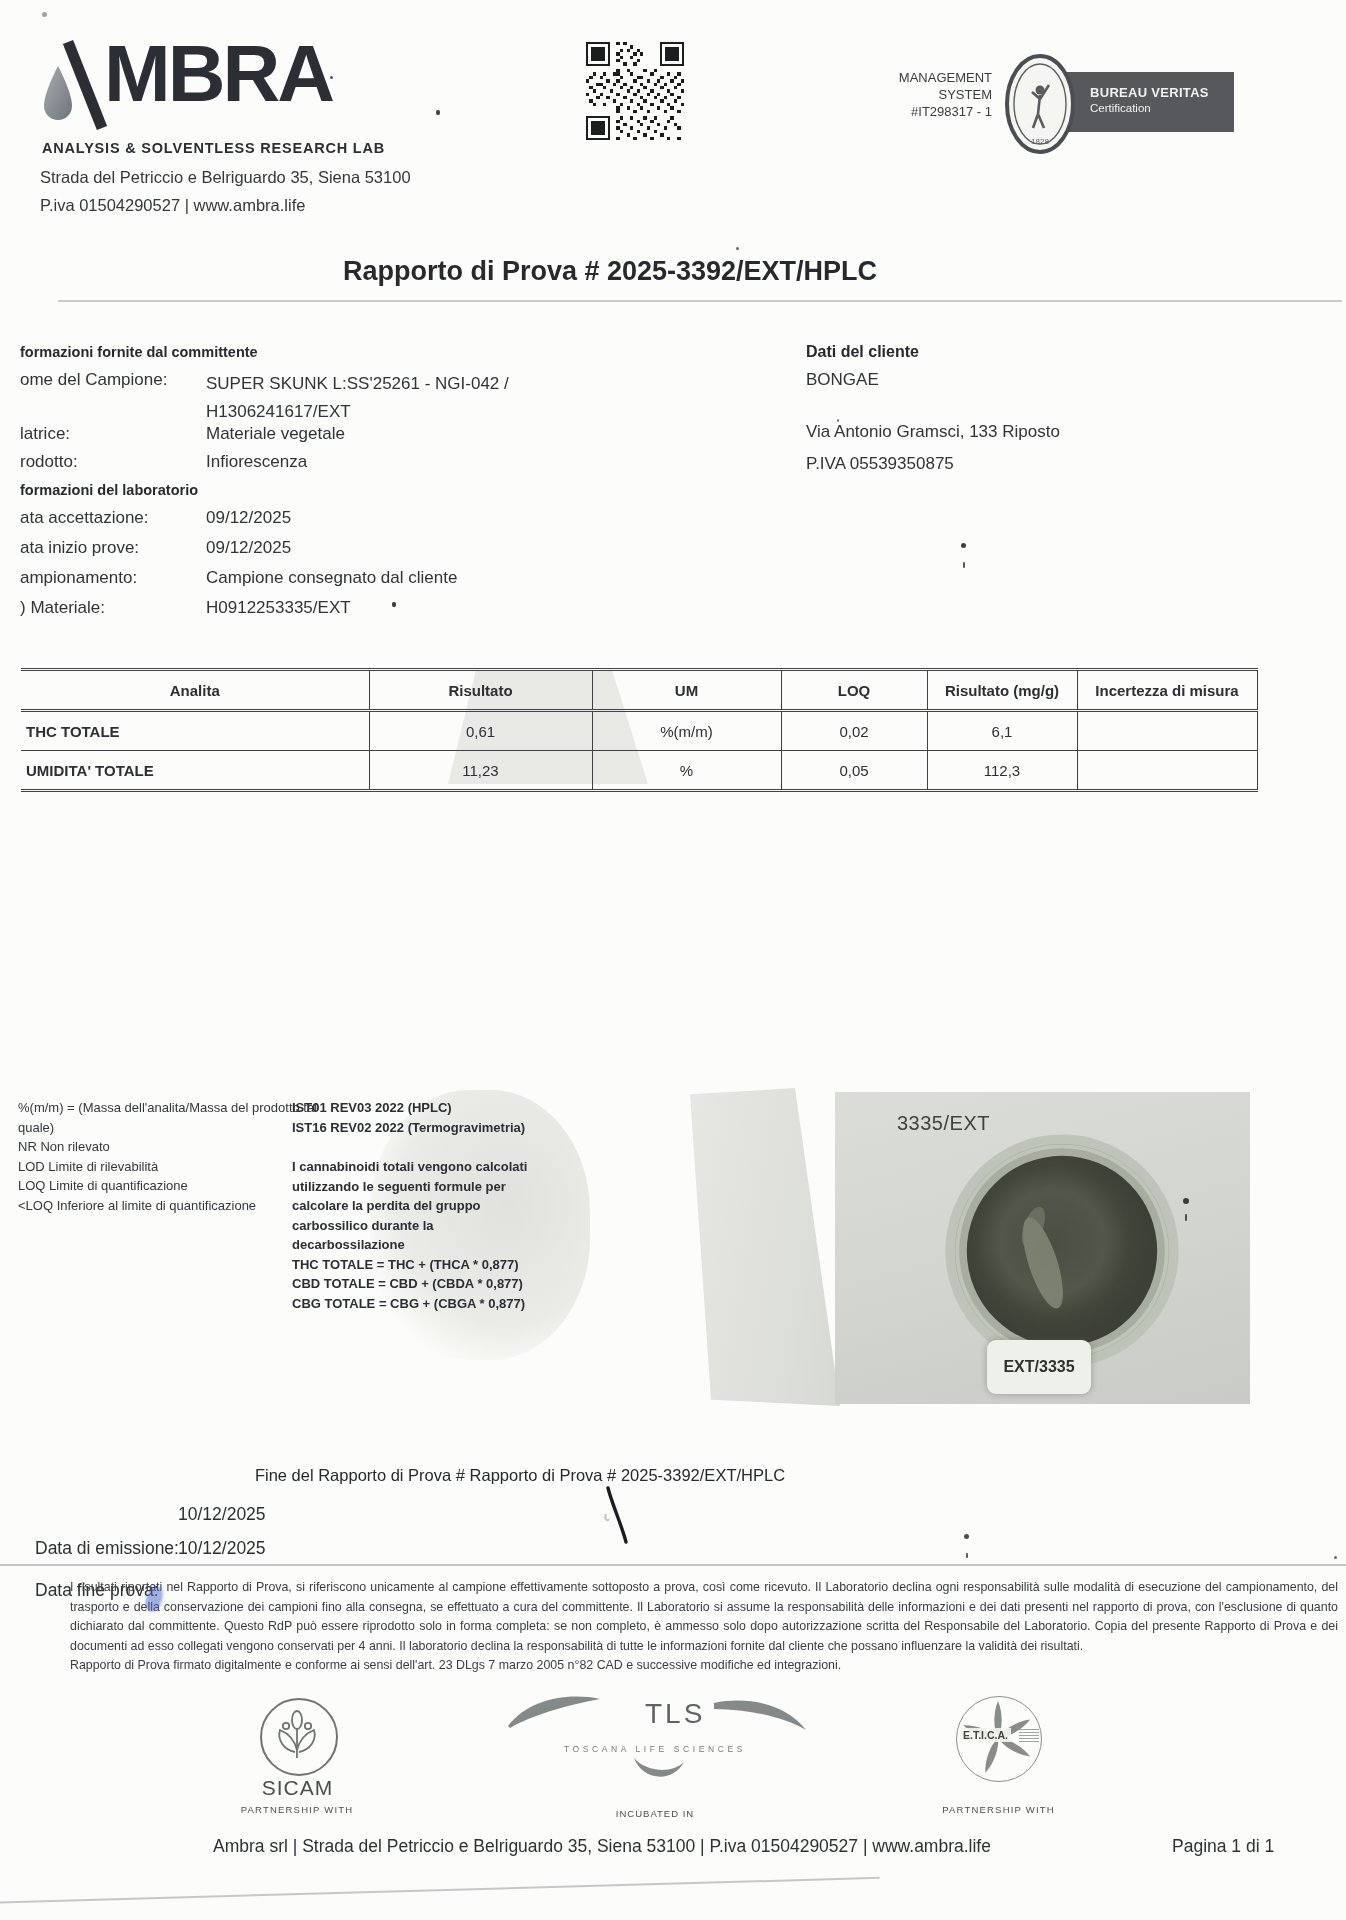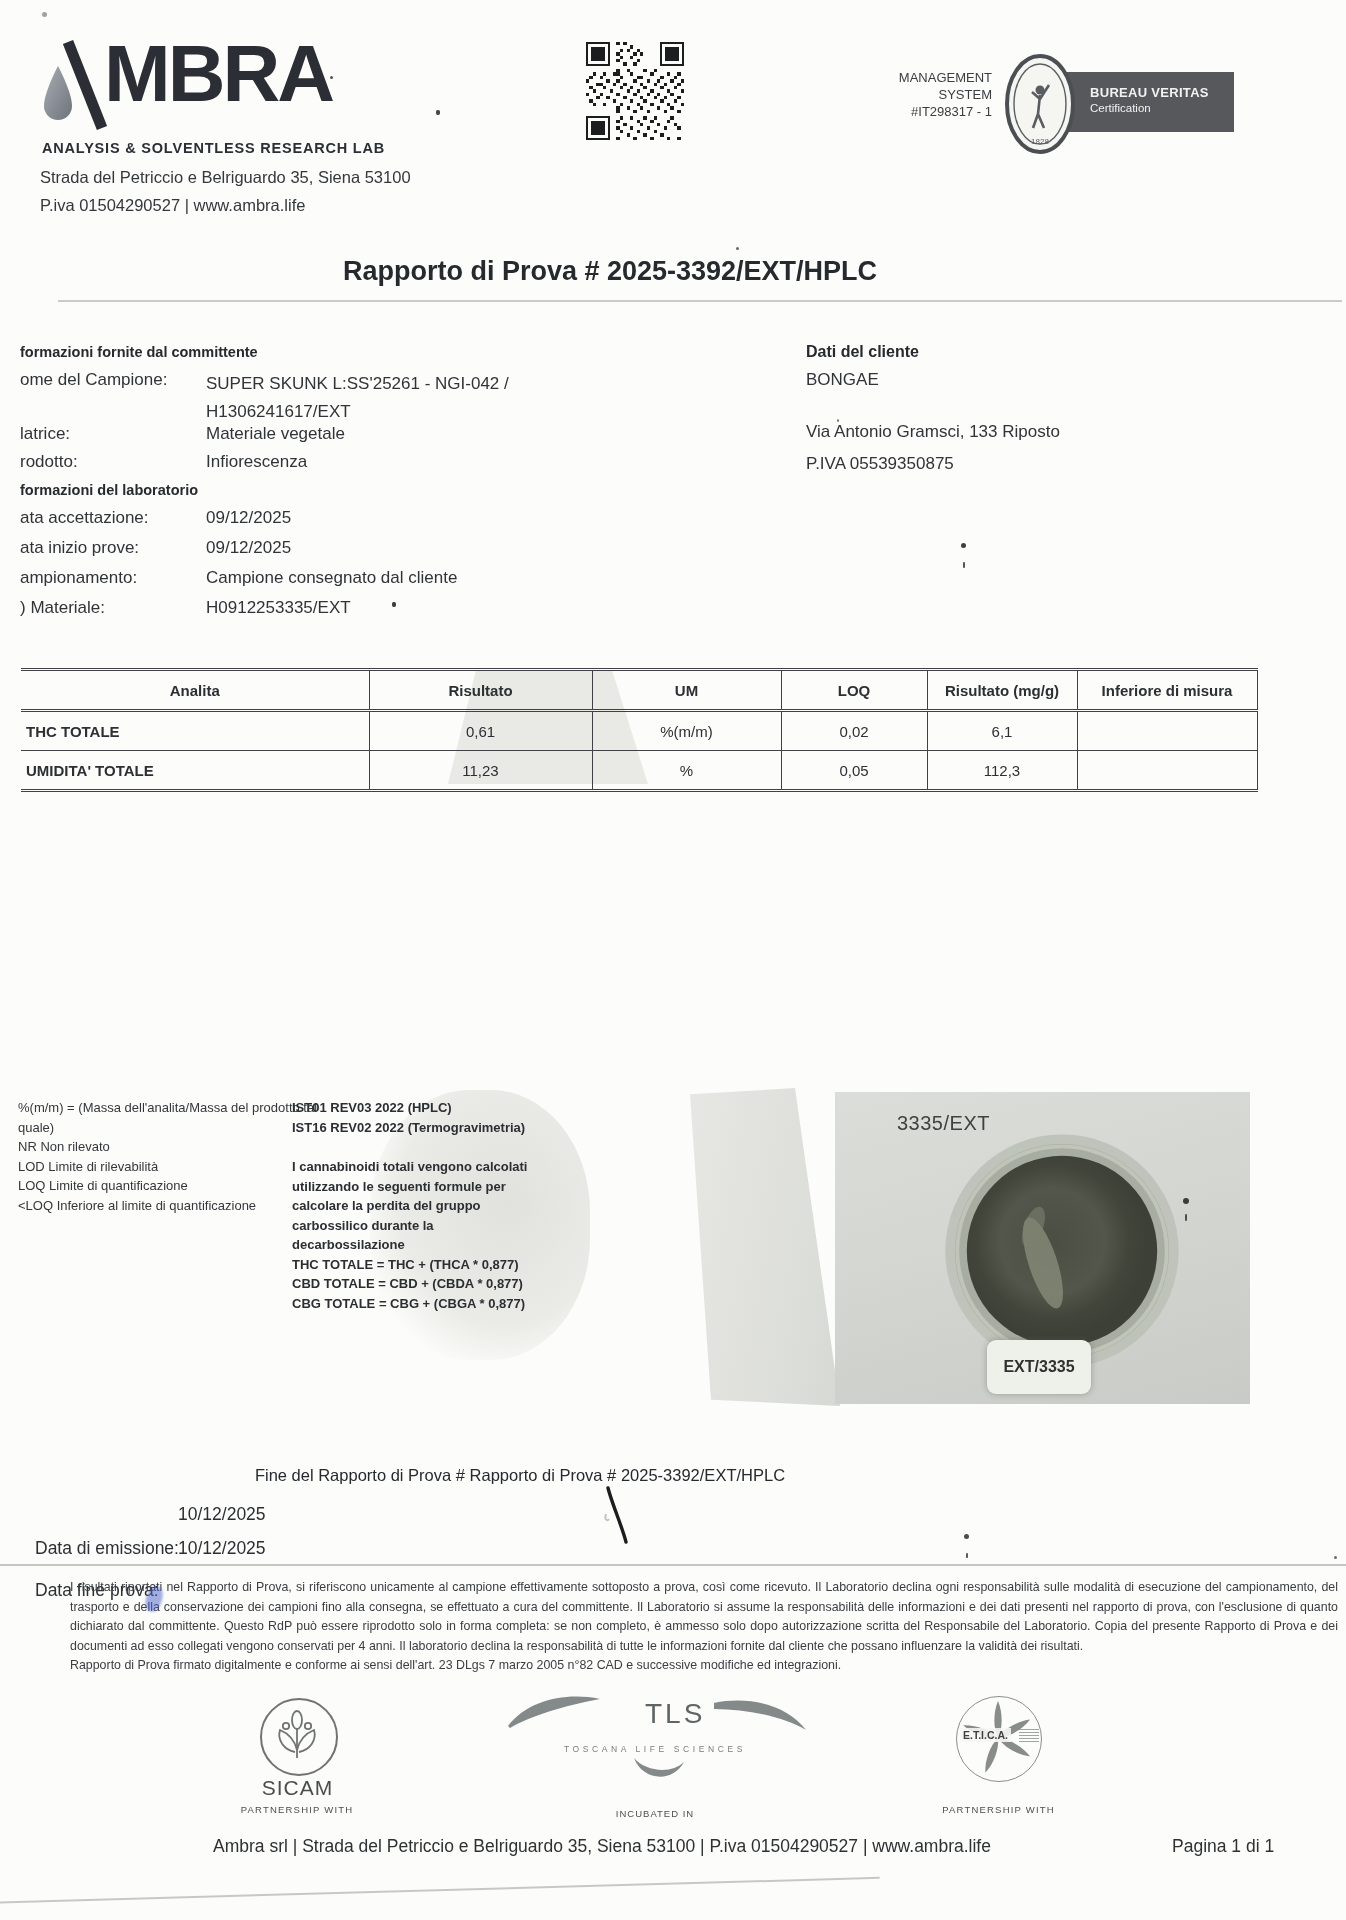--- a/index.html
+++ b/index.html
@@ -146,21 +146,21 @@
         <col style="width:150px">
         <col style="width:180px">
       </colgroup>
     <thead>
       <tr>
         <th class="first">Analita</th>
         <th>Risultato</th>
         <th>UM</th>
         <th>LOQ</th>
         <th>Risultato (mg/g)</th>
-        <th>Inferiore di misura</th>
+        <th>Incertezza di misura</th>
       </tr>
     </thead>
     <tbody>
       <tr>
         <td class="first left">THC TOTALE</td>
         <td>0,61</td>
         <td>%(m/m)</td>
         <td>0,02</td>
         <td>6,1</td>
         <td></td>

